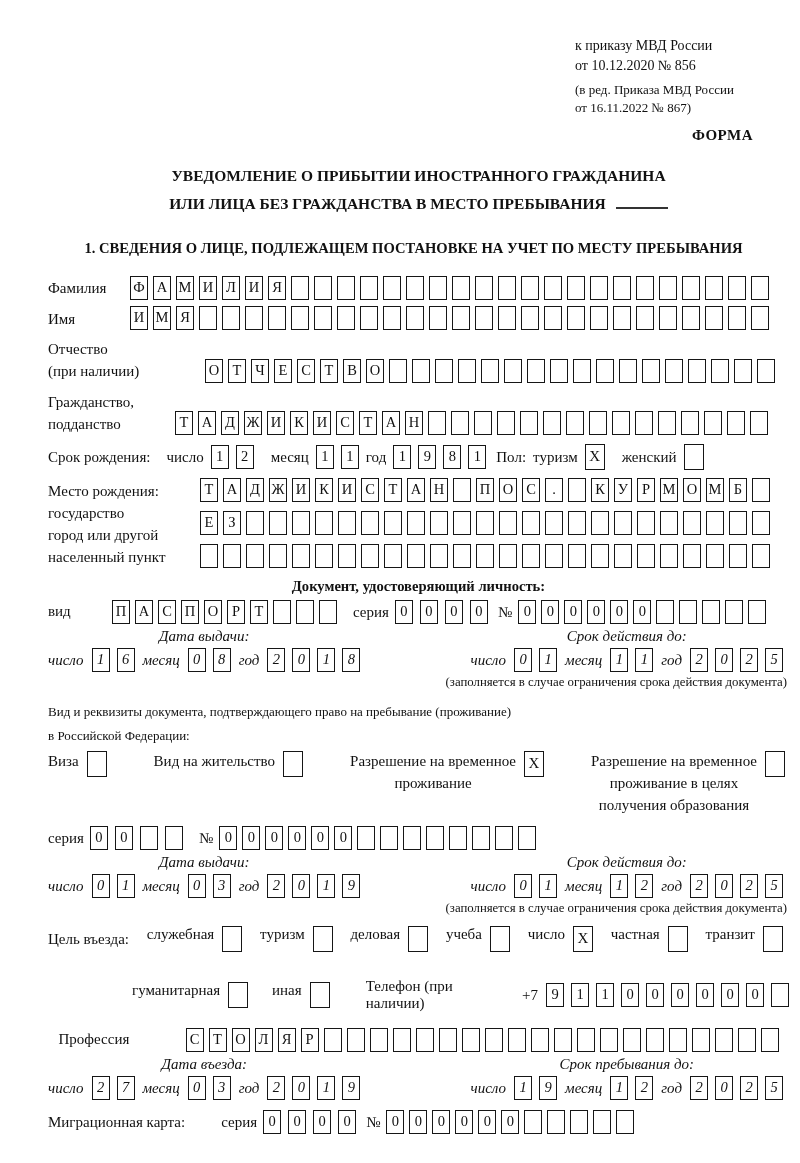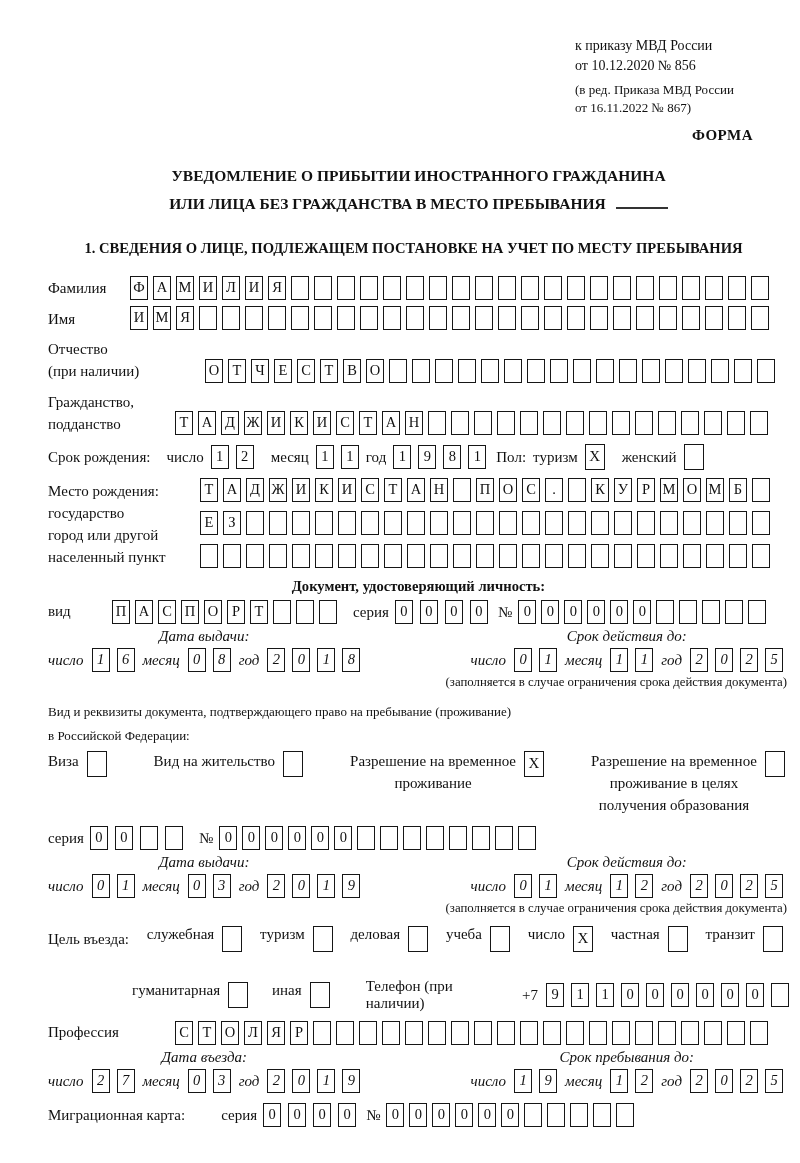--- a/index.html
+++ b/index.html
@@ -604,21 +604,21 @@
         <span class="cell">0</span>
         <span class="cell">0</span>
         <span class="cell">0</span>
         <span class="cell">0</span>
         <span class="cell">0</span>
         <span class="cell">0</span>
         <span class="cell"></span>
       </span>
   </div>
 
-  <div class="row center" style="margin-top:9px;">
+  <div class="row center" style="margin-top:16px;justify-content:center;">
     <span class="lab w127" style="padding-top:0;">Профессия</span>
     <span class="cells">
         <span class="cell">С</span>
         <span class="cell">Т</span>
         <span class="cell">О</span>
         <span class="cell">Л</span>
         <span class="cell">Я</span>
         <span class="cell">Р</span>
         <span class="cell"></span>
         <span class="cell"></span>

